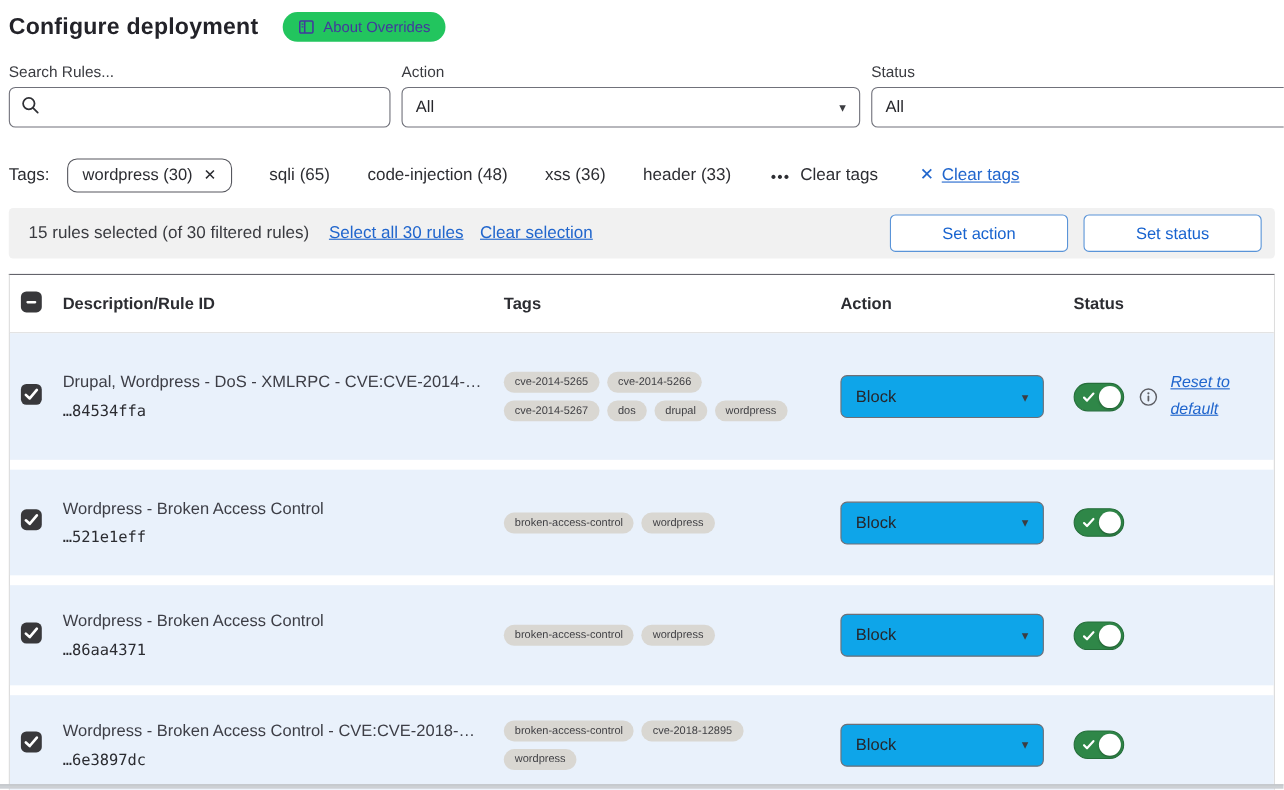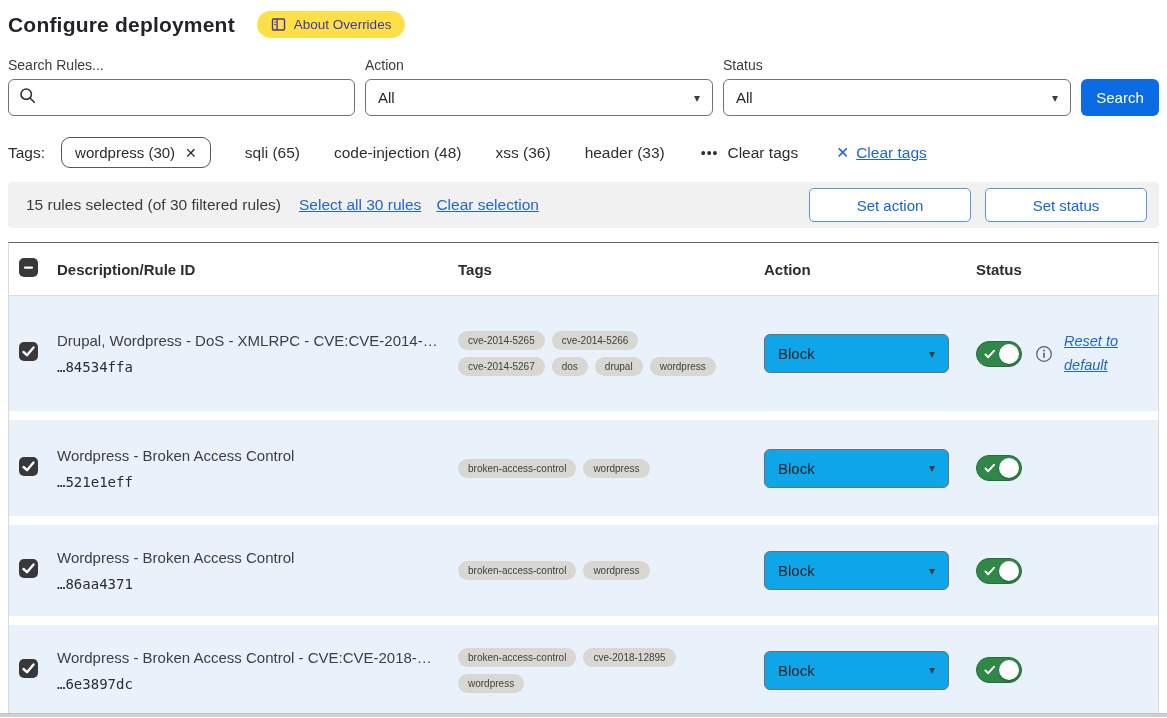--- a/index.html
+++ b/index.html
@@ -4,37 +4,37 @@
 <style>
   * { margin:0; padding:0; box-sizing:border-box; }
   html,body { width:1167px; height:718px; overflow:hidden; background:#fff;
     font-family:"Liberation Sans","DejaVu Sans",sans-serif; color:#33343a; }
   .page { position:relative; width:1167px; height:718px; padding:0 8px; }
 
   
   .hdr { display:flex; align-items:center; gap:22px; padding-top:11px; }
   .title { font-size:21px; font-weight:700; color:#232329; letter-spacing:.2px;text-align:center; }
   .badge { display:inline-flex; align-items:center; gap:8px; height:27px; padding:0 14px;
-    background:#fde047; color:#42389d; border-radius:14px; font-size:13.5px; cursor:pointer; }
+    background:#22c55e; color:#42389d; border-radius:14px; font-size:13.5px; cursor:pointer; }
   .badge svg { display:block; }
 
   
   .filters { display:flex; align-items:flex-end; gap:10px; margin-top:19px; }
   .field label { display:block; font-size:14px; color:#3a3b40; margin-bottom:6px; }
   .inputbox { display:flex; align-items:center; gap:8px; width:347px; height:37px;
     border:1px solid #70717a; border-radius:6px; background:#fff; padding:0 10px; }
-  .selectbox { display:flex; align-items:center; justify-content:space-between; width:348px;
+  .selectbox { display:flex; align-items:center; justify-content:space-between; width:417px;
     height:37px; border:1px solid #70717a; border-radius:6px; background:#fff; padding:0 12px;
     font-size:15px; color:#26262b; cursor:pointer; }
   .caret { font-size:12px; color:#3c3d42; }
   .btn-primary { height:37px; width:85px; background:#0b6be5; color:#fff; border:none;
     border-radius:6px; font-size:15px; font-family:inherit; cursor:pointer; }
 
   
-  .tagsrow { display:flex; align-items:center; margin-top:21px; font-size:15.5px; color:#2d2e33; }
+  .tagsrow { display:flex; align-items:center; margin-top:28px; font-size:15.5px; color:#2d2e33; }
   .tagsrow .lbl { margin-right:16px; }
   .chip { display:inline-flex; align-items:center; gap:10px; border:1.5px solid #56575e;
     border-radius:9px; padding:6px 13px; font-size:15px; color:#2b2c31; cursor:pointer; }
   .chip .x { font-size:14px; }
   .plain-tag { margin-left:34px; cursor:pointer; }
   .more-tags { margin-left:36px; display:inline-flex; align-items:center; gap:9px; cursor:pointer; }
   .more-tags .dots { letter-spacing:1px; font-size:14px; }
   .clear-tags { margin-left:38px; display:inline-flex; align-items:center; gap:7px;
     color:#2166cd; cursor:pointer; }
   .clear-tags .txt { text-decoration:underline; }

